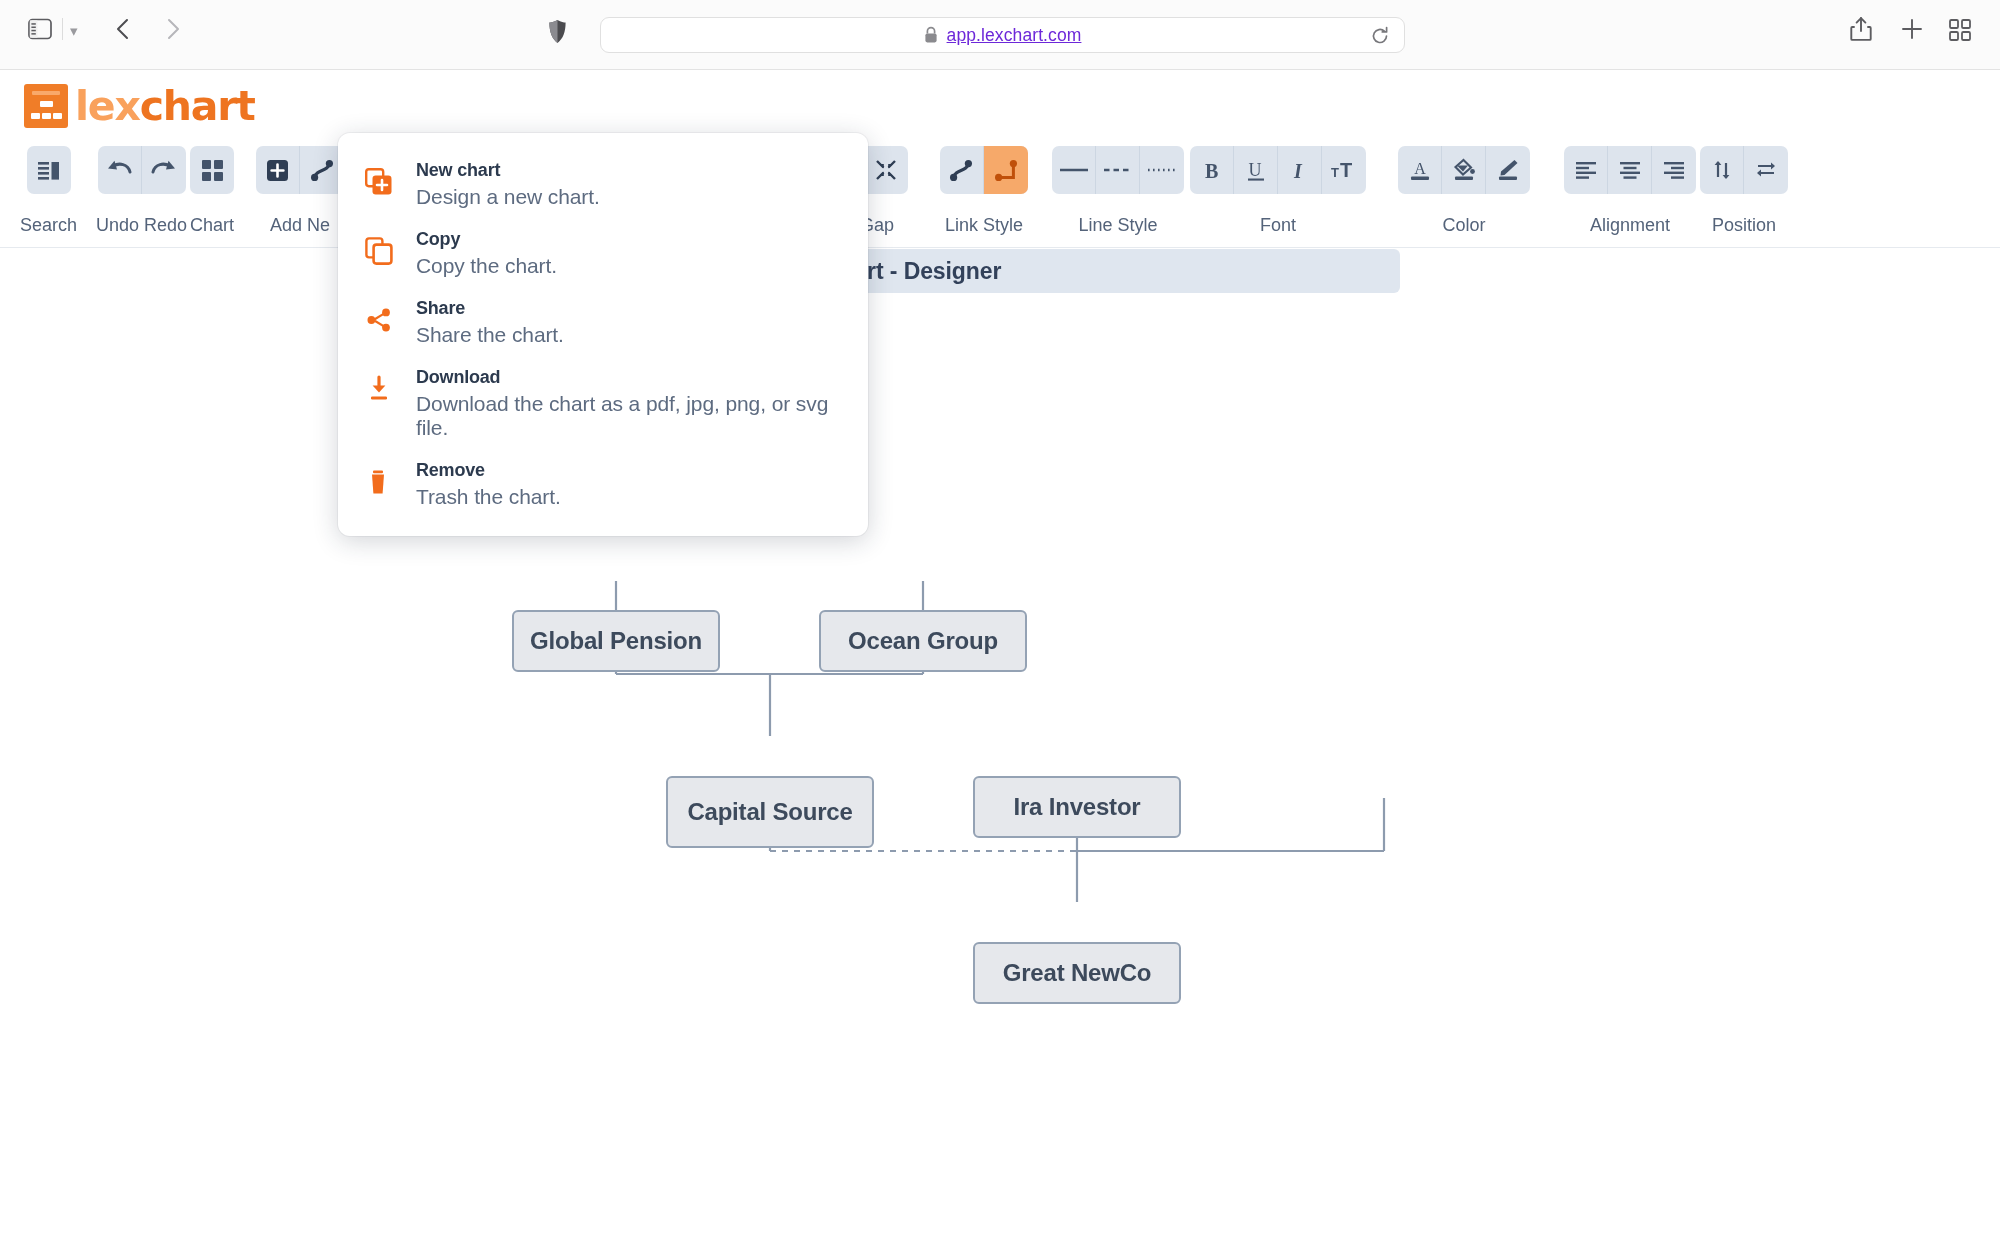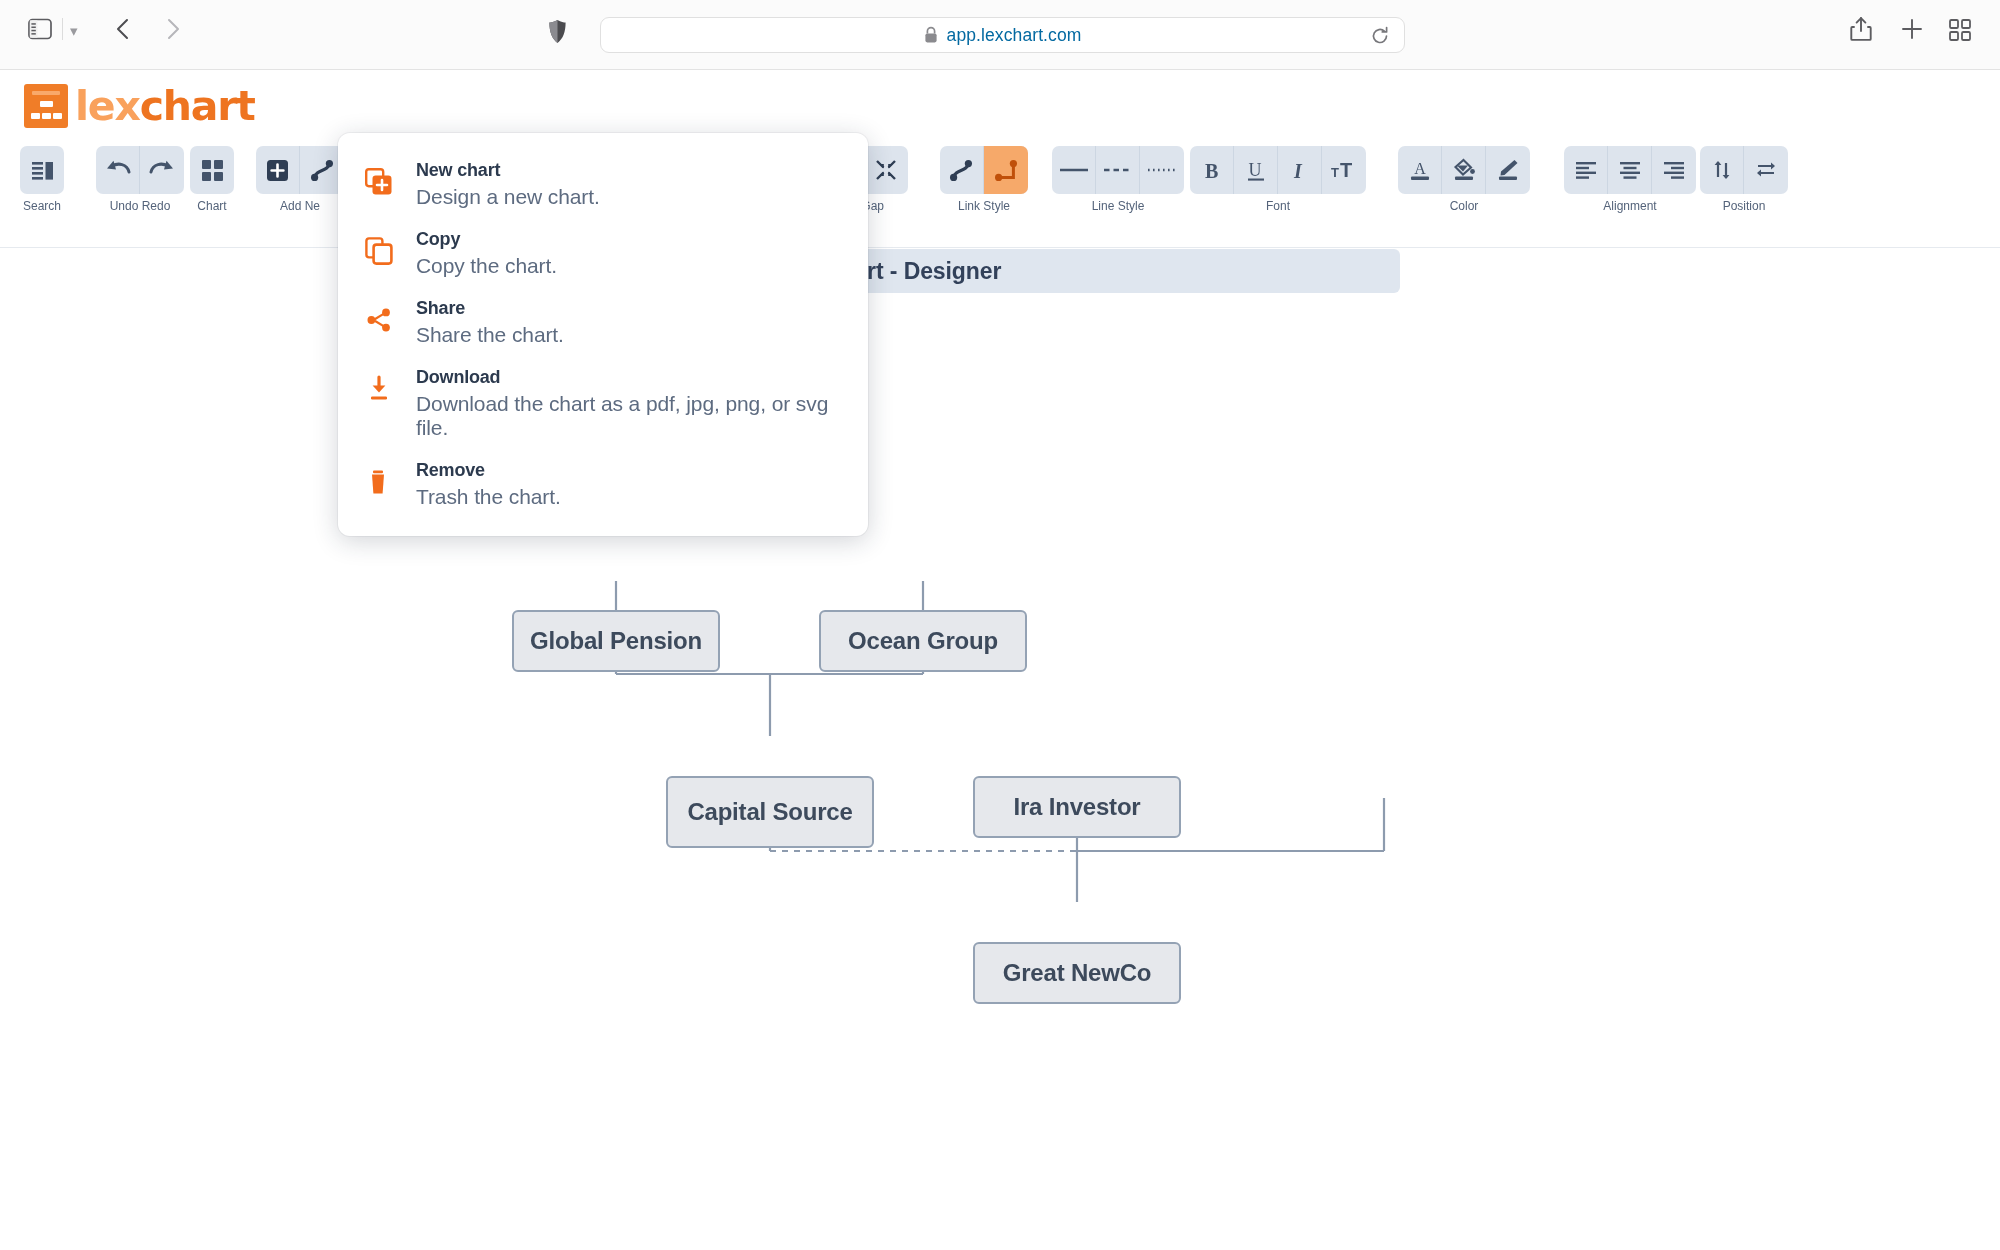--- a/index.html
+++ b/index.html
@@ -32,21 +32,21 @@
 
   #shield-icon { left: 548px; top: 19px; }
 
   #url-bar {
     position: absolute; left: 600px; top: 17px; width: 805px; height: 36px;
     background: #ffffff; border: 1px solid #e0e0e0; border-radius: 9px;
     display: flex; align-items: center; justify-content: center;
   }
   #url-lock-icon { margin-right: 9px; display: flex; align-items: center; }
   #url-text {
-    font-size: 17.5px; color: #0369a1; letter-spacing: .1px;
+    font-size: 17.5px; color: #6d28d9; letter-spacing: .1px; text-decoration: underline;
   }
   #url-reload-icon { position: absolute; right: 14px; top: 8px; }
 
   #chrome-share-icon  { left: 1850px; top: 16px; }
   #chrome-newtab-icon { left: 1900px; top: 17px; }
   #chrome-tabs-icon   { left: 1949px; top: 19px; }
 
   
   #app-header {
     position: absolute; left: 0; top: 70px; width: 2000px; height: 68px;
@@ -112,21 +112,21 @@
     display: flex; background: #dde4ed; border-radius: 7px; overflow: hidden;
   }
   .tb-btn {
     width: 44px; height: 48px; display: flex; align-items: center;
     justify-content: center; cursor: pointer; color: #44546b;
     border-right: 1px solid #ccd6e2;
   }
   .tb-btn:last-child { border-right: none; }
   .tb-btn.sel { background: #f6a96a; color: #bd4a0a; }
   .tb-label {
-    font-size: 12px; color: #54637a; margin-top: 5px; white-space: nowrap;
+    font-size: 18px; color: #54637a; margin-top: 21px; white-space: nowrap;
   }
 
   #grp-search   { left: 20px; }
   #grp-undo     { left: 96px; }
   #grp-chart    { left: 190px; }
   #grp-addnew   { left: 256px; }
   #grp-chartgap { left: 820px; }
   #grp-link     { left: 940px; }
   #grp-line     { left: 1052px; }
   #grp-font     { left: 1190px; }

